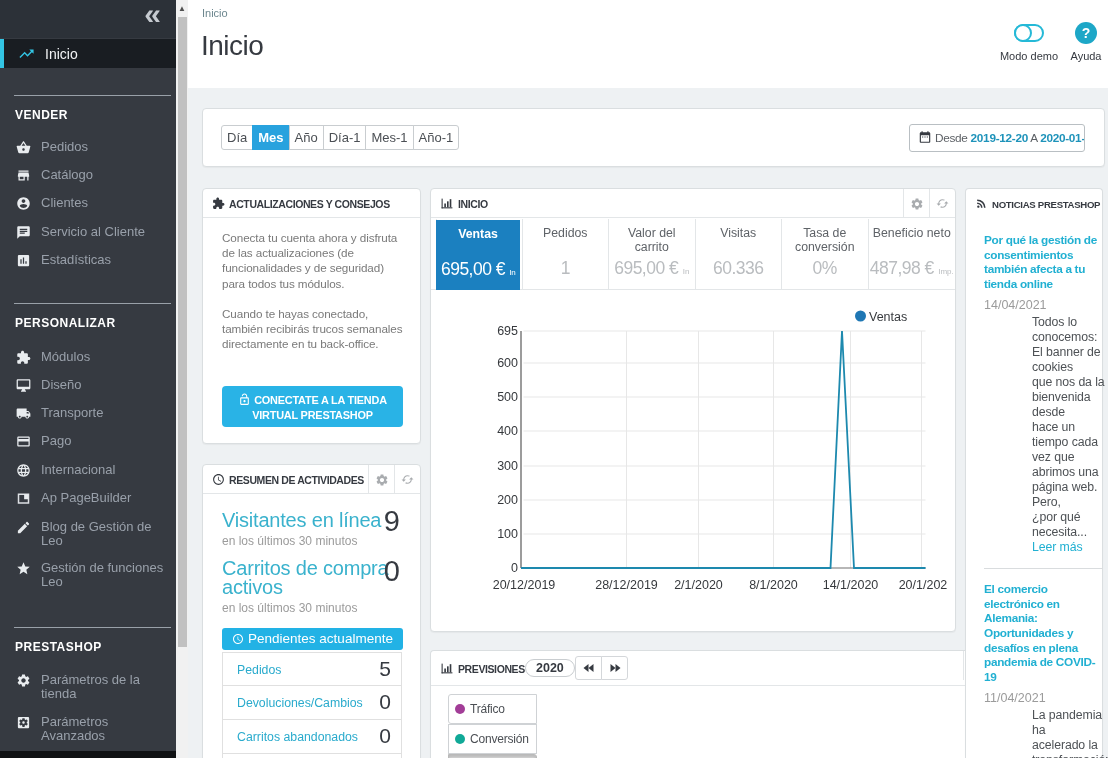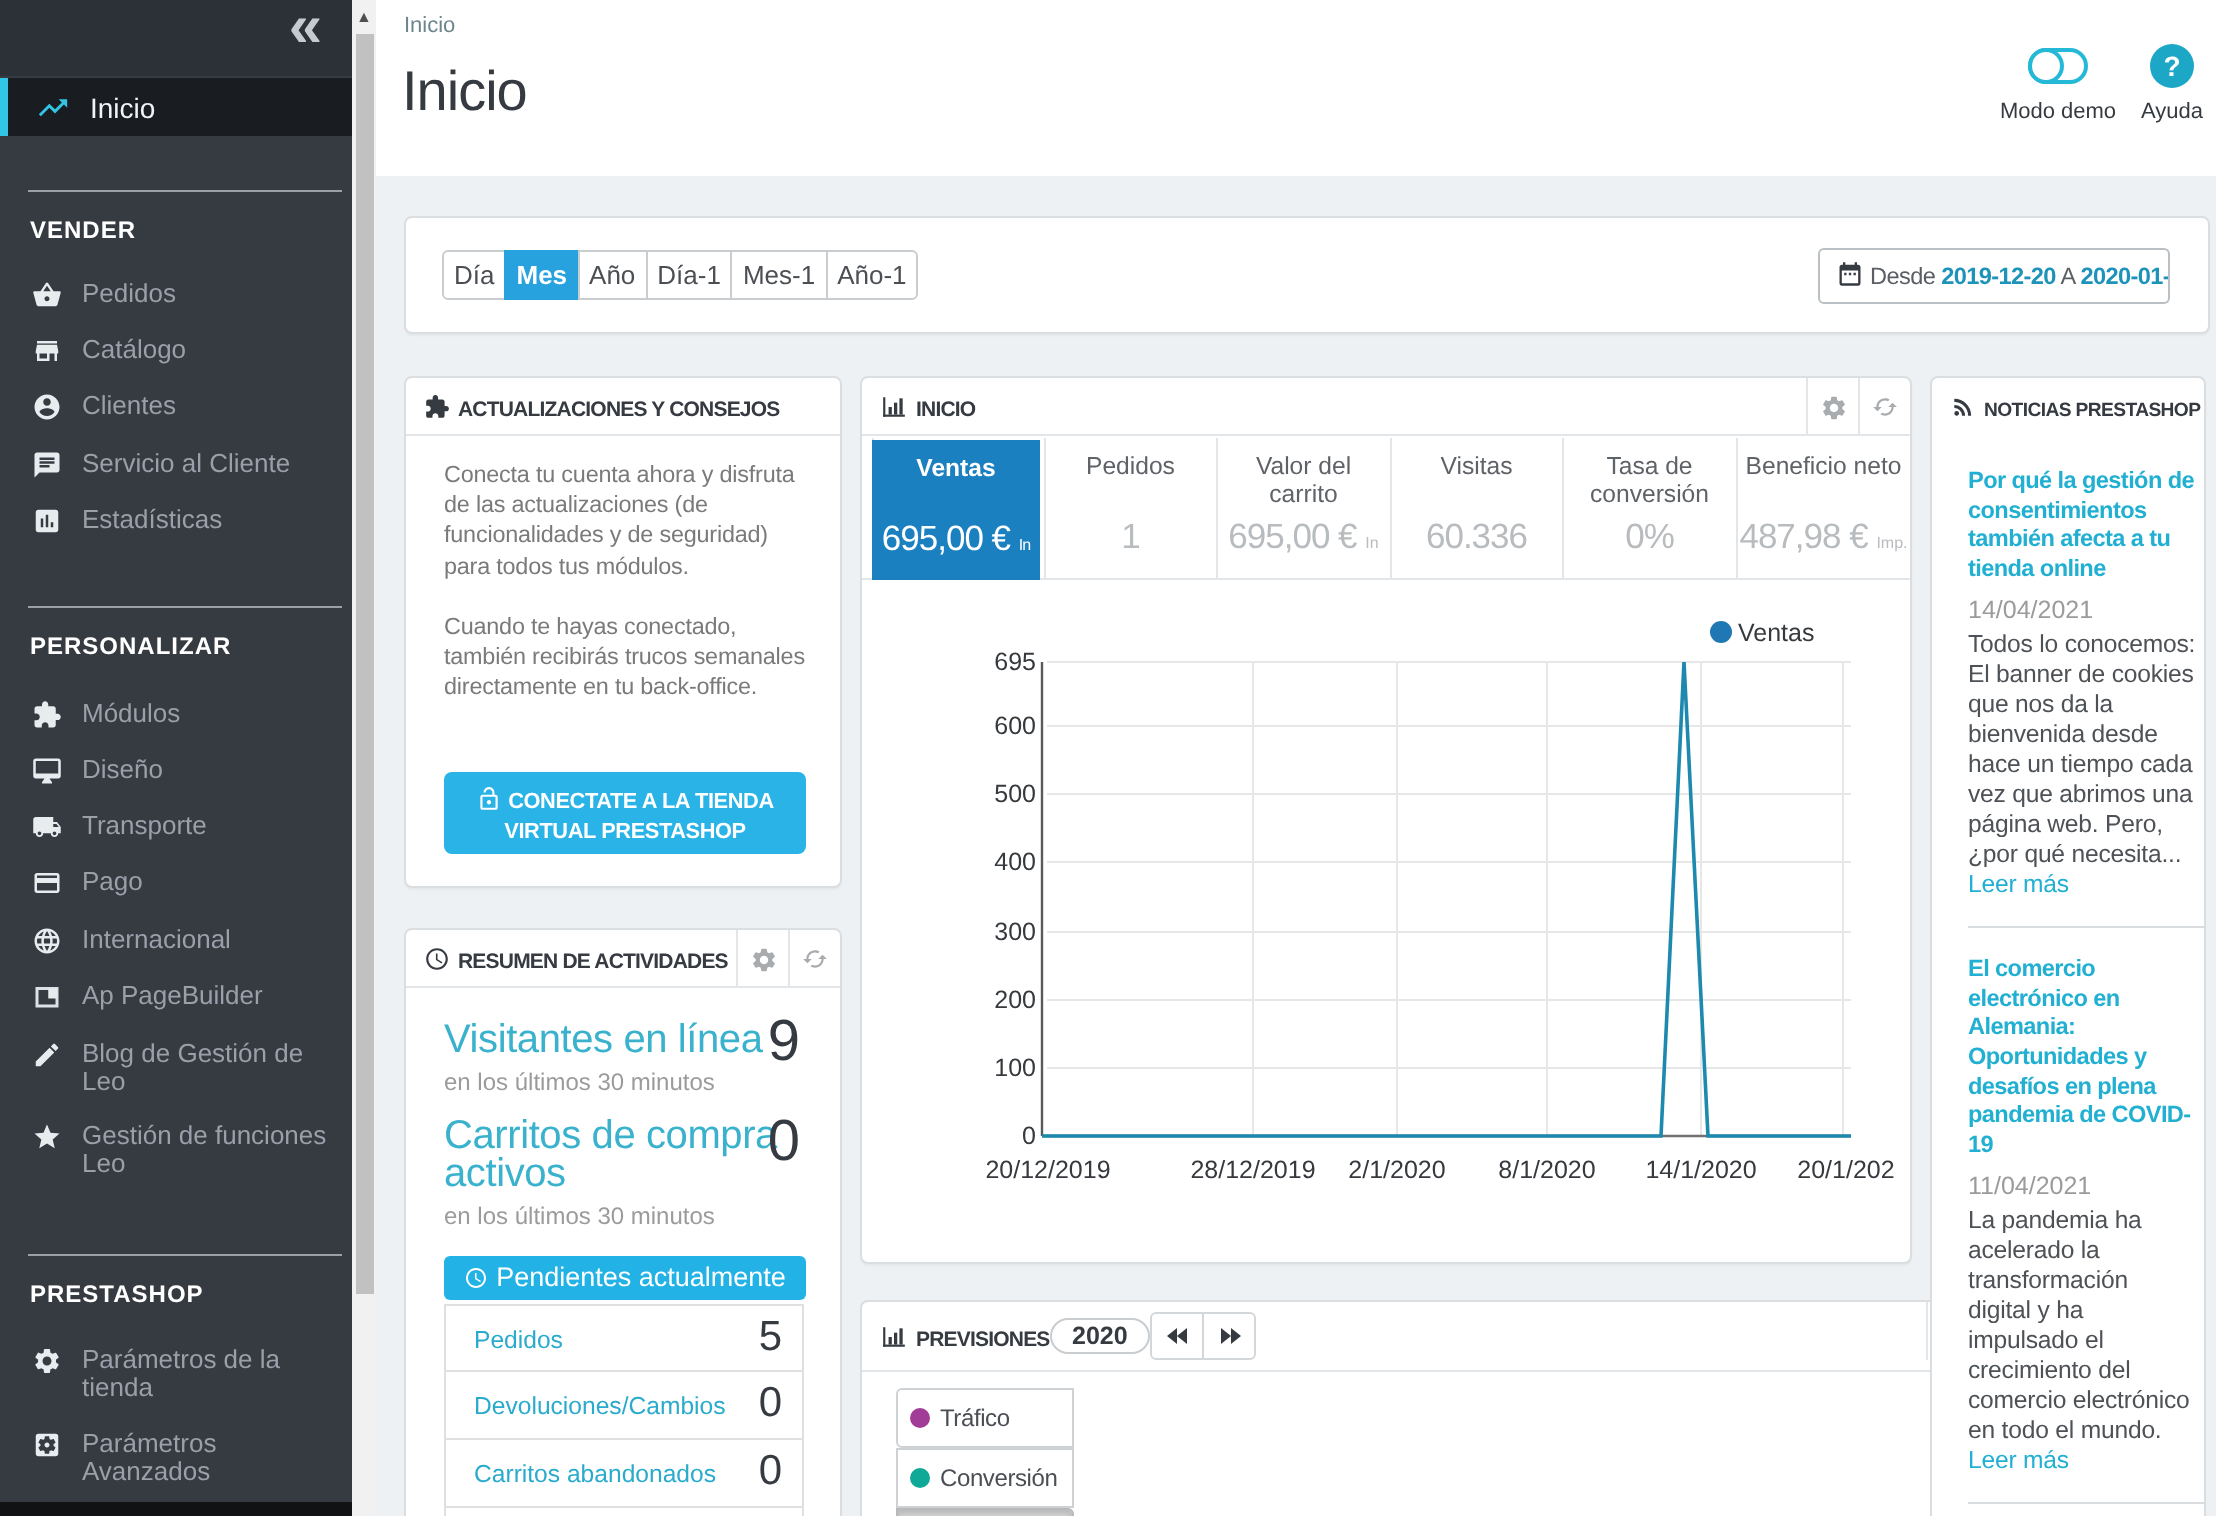--- a/index.html
+++ b/index.html
@@ -87,21 +87,21 @@
 .tbtn .dot { display:inline-block; width:10px; height:10px; border-radius:50%; margin-right:5px; position:relative; top:1px; }
 .tbtn.pressed { background:#d8d8d8; border-color:#b9b9b9; box-shadow:inset 0 2px 3px rgba(0,0,0,0.15); border-radius:0 3px 3px 0; }
 
 
 #p-news { left:777px; top:188px; width:138px; height:570px; border-radius:4px 4px 0 0; border-bottom:none;}
 #p-news .phead { border-bottom:none; }
 #p-news .ptitle { font-size:9.6px; letter-spacing:-0.3px; }
 #news-inner { position:absolute; left:18px; top:44px; width:121px; }
 .news-t { color:#21b0d2; font-weight:bold; font-size:11.8px; line-height:14.7px; letter-spacing:-0.3px; }
 .news-d { color:#9b9b9b; font-size:12.5px; margin-top:6px; }
-.news-b { color:#4e5256; font-size:12.3px; line-height:15px; margin-top:3px; letter-spacing:-0.1px; }
+.news-b { color:#4e5256; font-size:12.3px; line-height:15px; margin-top:3px; letter-spacing:-0.1px;margin-left:48px; }
 .news-l { color:#21b0d2; font-size:12.3px; }
 .news-sep { border-top:1px solid #d9dcde; margin:13px 0 13px 0; width:119px; }
 svg { display:block; }
 .gear-re { position:absolute; top:0; height:29px; display:flex; }
 .hd-ic { width:26px; height:29px; display:flex; align-items:center; justify-content:center; border-left:1px solid #e3e6e8; }
 </style>
 </head>
 <body>
 <div id="page">
 

